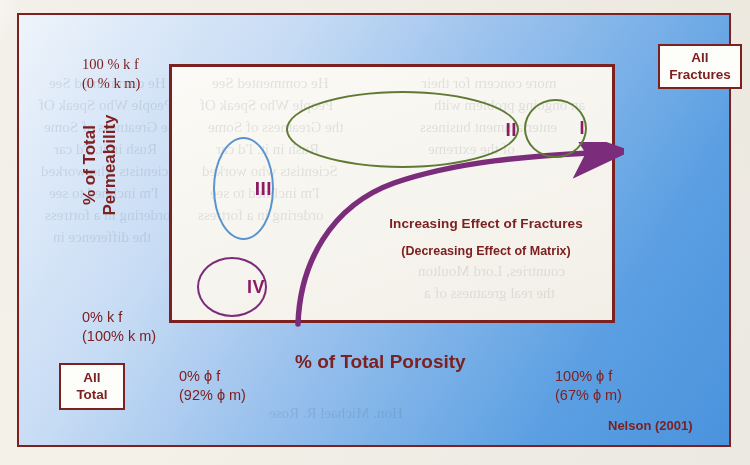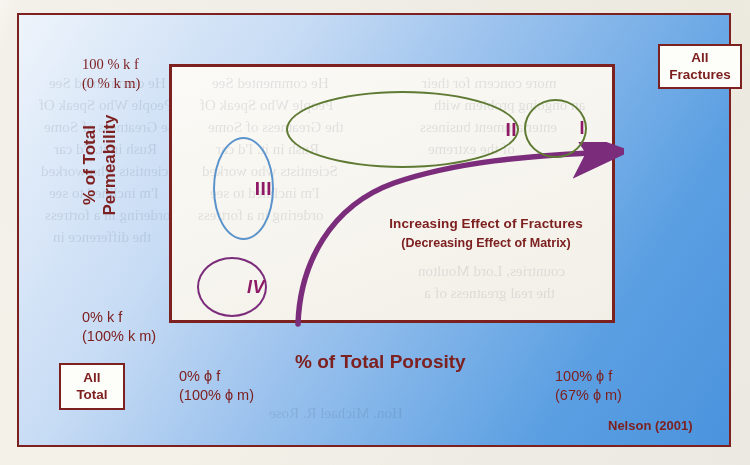--- a/index.html
+++ b/index.html
@@ -42,30 +42,30 @@
     overflow:visible;}
   .plot .bleed span{color:#334157;}
   
   .ell{position:absolute;border-radius:50%;box-sizing:border-box;
        display:flex;align-items:center;justify-content:flex-end;}
   .ell .rn{font-weight:bold;font-size:19px;color:#8e1a66;letter-spacing:.5px;
            font-family:"Liberation Sans", sans-serif;}
   #ell-I{left:352px;top:32px;width:63px;height:59px;border:2.5px solid #5e7a33;}
   #ell-II{left:114px;top:24px;width:233px;height:77px;border:2.5px solid #5e7a33;}
   #ell-III{left:41px;top:70px;width:61px;height:103px;border:2.5px solid #5b93cc;}
-  #ell-IV{left:25px;top:190px;width:70px;height:60px;border:2.5px solid #7b2d7b;font-style:italic;}
+  #ell-IV{left:25px;top:190px;width:70px;height:60px;border:2.5px solid #7b2d7b;}
   #ell-I .rn{font-size:18px;}
   #ell-IV .rn{font-size:18px;}
   
   .arrow{position:absolute;left:112px;top:75px;width:340px;height:185px;}
   
   .arrow-cap{position:absolute;left:188px;top:147px;width:252px;
      text-align:center;color:#7d2020;font-weight:bold;line-height:1.45;}
   .arrow-cap .l1{font-size:13.5px;letter-spacing:.1px;}
-  .arrow-cap .l2{font-size:12.5px;}
+  .arrow-cap .l2{font-size:12.5px;margin-top:8px;}
   
   .tick{position:absolute;color:#7d2020;font-size:14.5px;line-height:1.32;
         white-space:nowrap;}
   #tick-tl{left:63px;top:40px;font-family:Liberation Serif, serif;}
   #tick-bl{left:63px;top:293px;}
   #tick-bx-left{left:160px;top:352px;}
   #tick-bx-right{left:536px;top:352px;}
   
   .ytitle{position:absolute;left:-4px;top:130px;width:170px;
     transform:rotate(-90deg);transform-origin:50% 50%;
@@ -115,21 +115,21 @@
       <div>(0 % k m)</div>
     </div>
 
     <div class="tick" id="tick-bl">
       <div>0% k f</div>
       <div>(100% k m)</div>
     </div>
 
     <div class="tick" id="tick-bx-left">
       <div>0% ϕ f</div>
-      <div>(100% ϕ m)</div>
+      <div>(92% ϕ m)</div>
     </div>
     <div class="tick" id="tick-bx-right">
       <div>100% ϕ f</div>
       <div>(67% ϕ m)</div>
     </div>
 
     <div class="ytitle">
       <div>% of Total</div>
       <div>Permeability</div>
     </div>

